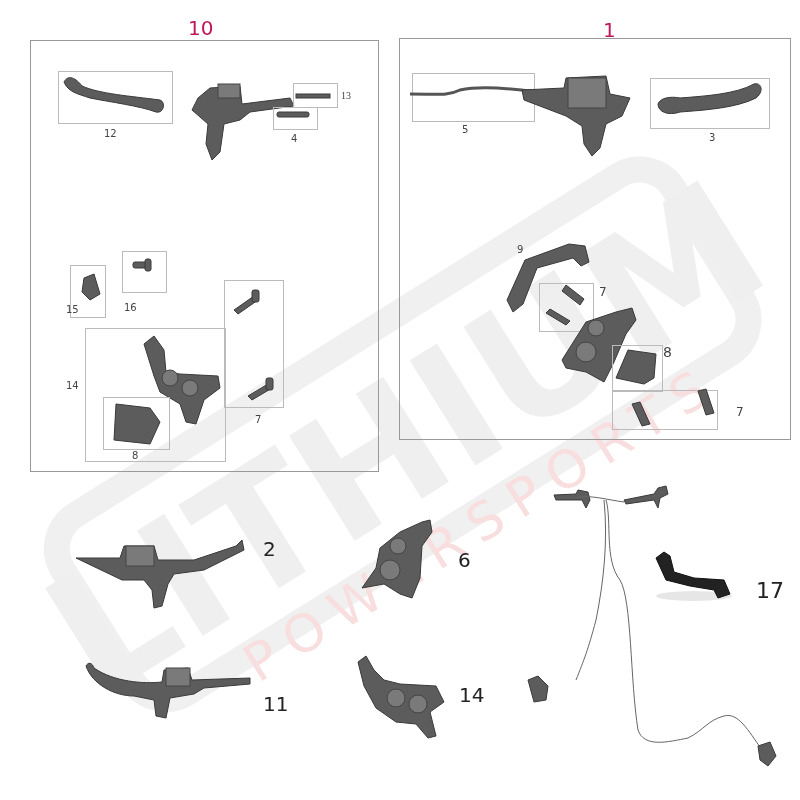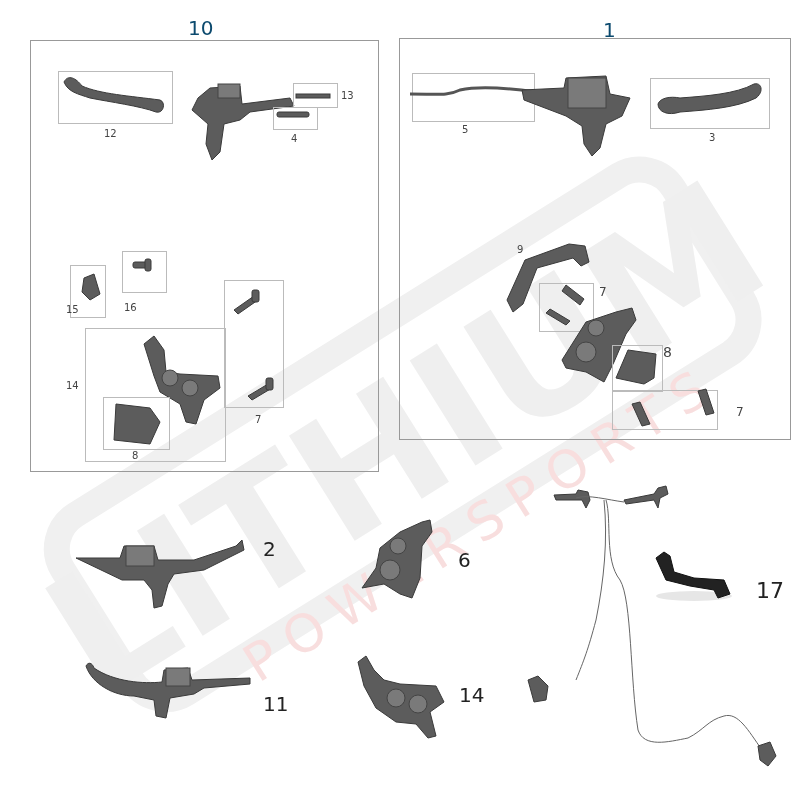--- a/index.html
+++ b/index.html
@@ -1,20 +1,20 @@
 <!DOCTYPE html>
 <html><head>
 <meta charset="utf-8">
 <style>
   html,body{margin:0;padding:0;background:#fff;}
   body{width:800px;height:800px;position:relative;overflow:hidden;font-family:"DejaVu Sans","Liberation Sans",sans-serif;color:#222;}
   .wm{position:absolute;left:0;top:0;width:800px;height:800px;pointer-events:none;}
   .group-box{position:absolute;border:1px solid #999;}
   .sub-box{position:absolute;border:1px solid #bbb;}
-  .group-title{position:absolute;font-size:20px;color:#0c4a6e;}
+  .group-title{position:absolute;font-size:20px;color:#be185d;}
   .lbl{position:absolute;font-size:10px;color:#444;}
   .big-lbl{position:absolute;font-size:20px;color:#222;}
   svg.part{position:absolute;overflow:visible;}
   .part-fill{fill:#5c5c5c;stroke:#3a3a3a;stroke-width:1;}
   .part-light{fill:#7a7a7a;stroke:#444;stroke-width:1;}
   .wire{fill:none;stroke:#666;stroke-width:1;}
 </style>
 </head>
 <body>
 
@@ -36,21 +36,21 @@
 <div class="lbl" style="left:104px;top:128px;text-align:right;">12</div>
 
 <svg class="part" style="left:190px;top:80px;" width="130" height="85">
   <path class="part-fill" d="M20,8 L50,6 L52,24 L100,18 L104,26 L60,32 L50,40 L34,44 L30,72 L22,80 L16,64 L18,44 L2,30 L8,18 Z"></path>
   <rect class="part-light" x="28" y="4" width="22" height="14"></rect>
 </svg>
 <div class="sub-box" style="left:293px;top:83px;width:43px;height:23px;"></div>
 <svg class="part" style="left:296px;top:92px;" width="40" height="8">
     <rect class="part-fill" x="0" y="2" width="34" height="4"></rect>
   </svg>
-<div class="lbl" style="left:341px;top:90px;">13</div>
+<div class="lbl" style="left:341px;top:90px;font-family:Liberation Serif, serif;">13</div>
 <div class="sub-box" style="left:273px;top:107px;width:43px;height:21px;"></div>
 <svg class="part" style="left:277px;top:111px;" width="36" height="8">
     <rect class="part-fill" x="0" y="1" width="32" height="5" rx="2"></rect>
   </svg>
 <div class="lbl" style="left:291px;top:133px;">4</div>
 
 <div class="sub-box" style="left:122px;top:251px;width:43px;height:40px;"></div>
 <svg class="part" style="left:133px;top:259px;" width="22" height="14">
     <rect class="part-fill" x="0" y="3" width="14" height="6" rx="2"></rect>
     <rect class="part-fill" x="12" y="0" width="6" height="12" rx="2"></rect>

